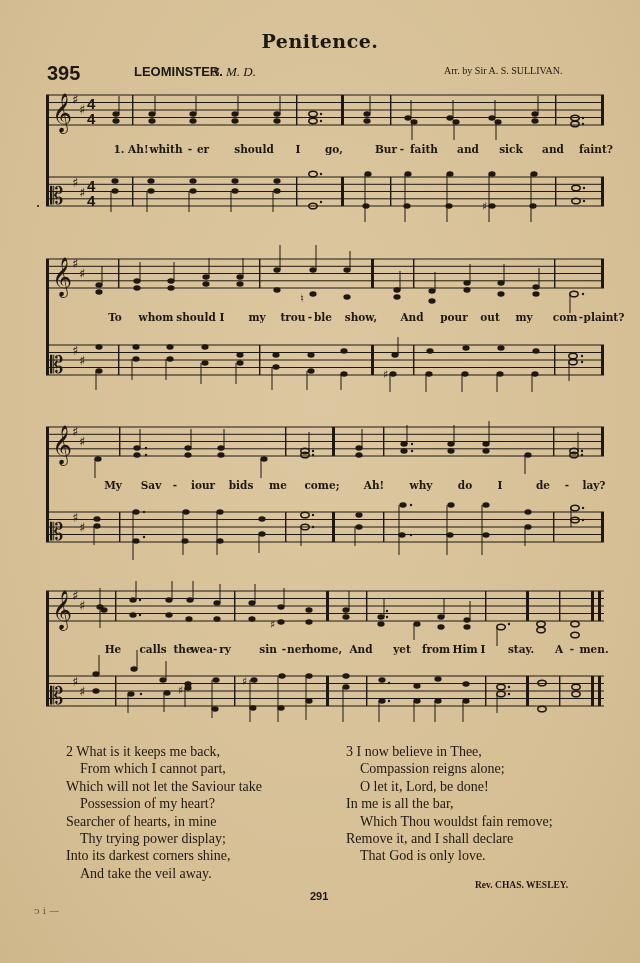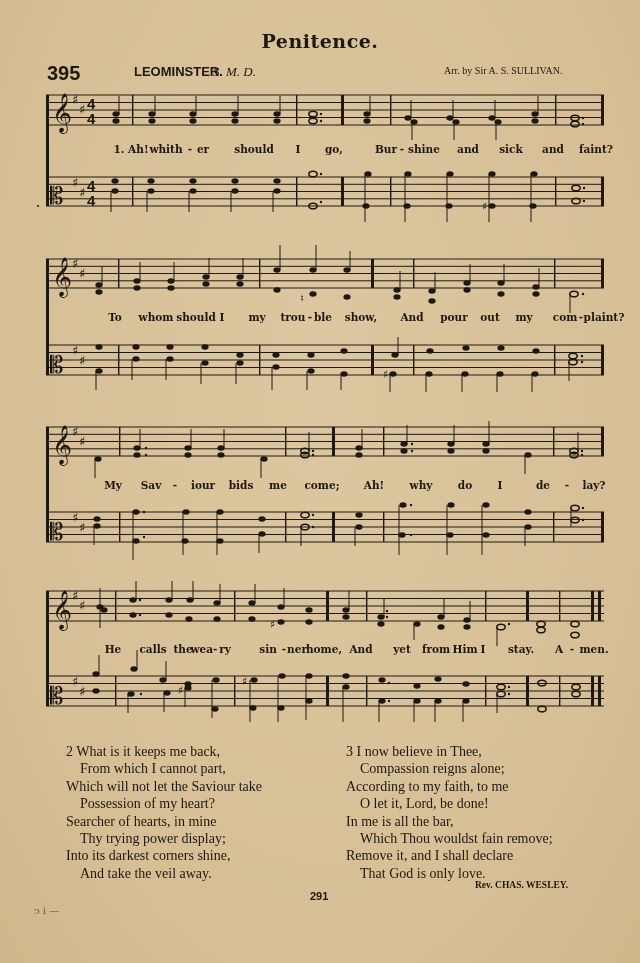--- a/index.html
+++ b/index.html
@@ -181,21 +181,21 @@
     <div class="lyrics" style="top:143px;">
       <span class="syl" style="left:115px">1. Ah!</span>
       <span class="syl" style="left:150px">whith</span>
       <span class="syl" style="left:174px">-</span>
       <span class="syl" style="left:187px">er</span>
       <span class="syl" style="left:238px">should</span>
       <span class="syl" style="left:282px">I</span>
       <span class="syl" style="left:318px">go,</span>
       <span class="syl" style="left:370px">Bur</span>
       <span class="syl" style="left:386px">-</span>
-      <span class="syl" style="left:408px">shine</span>
+      <span class="syl" style="left:408px">faith</span>
       <span class="syl" style="left:452px">and</span>
       <span class="syl" style="left:495px">sick</span>
       <span class="syl" style="left:537px">and</span>
       <span class="syl" style="left:580px">faint?</span>
     </div>
   </div>
 
   <div class="system" style="top:0;height:400px;">
     <svg width="640" height="400">
       <g stroke="#1e1812" stroke-width="1">
@@ -680,21 +680,20 @@
     <div class="line indent">Possession of my heart?</div>
     <div class="line">Searcher of hearts, in mine</div>
     <div class="line indent">Thy trying power display;</div>
     <div class="line">Into its darkest corners shine,</div>
     <div class="line indent">And take the veil away.</div>
   </div>
 
   <div class="verses verse-right">
     <div class="line"><span>3</span> <span>I now believe in Thee,</span></div>
     <div class="line indent">Compassion reigns alone;</div>
-    <div class="line">According to my faith, to me</div>
     <div class="line indent">O let it, Lord, be done!</div>
     <div class="line">In me is all the bar,</div>
     <div class="line indent">Which Thou wouldst fain remove;</div>
     <div class="line">Remove it, and I shall declare</div>
     <div class="line indent">That God is only love.</div>
   </div>
 
   <div class="author">Rev. CHAS. WESLEY.</div>
   <div class="page-number">291</div>
   <div class="margin-mark">ↄ i —</div>

